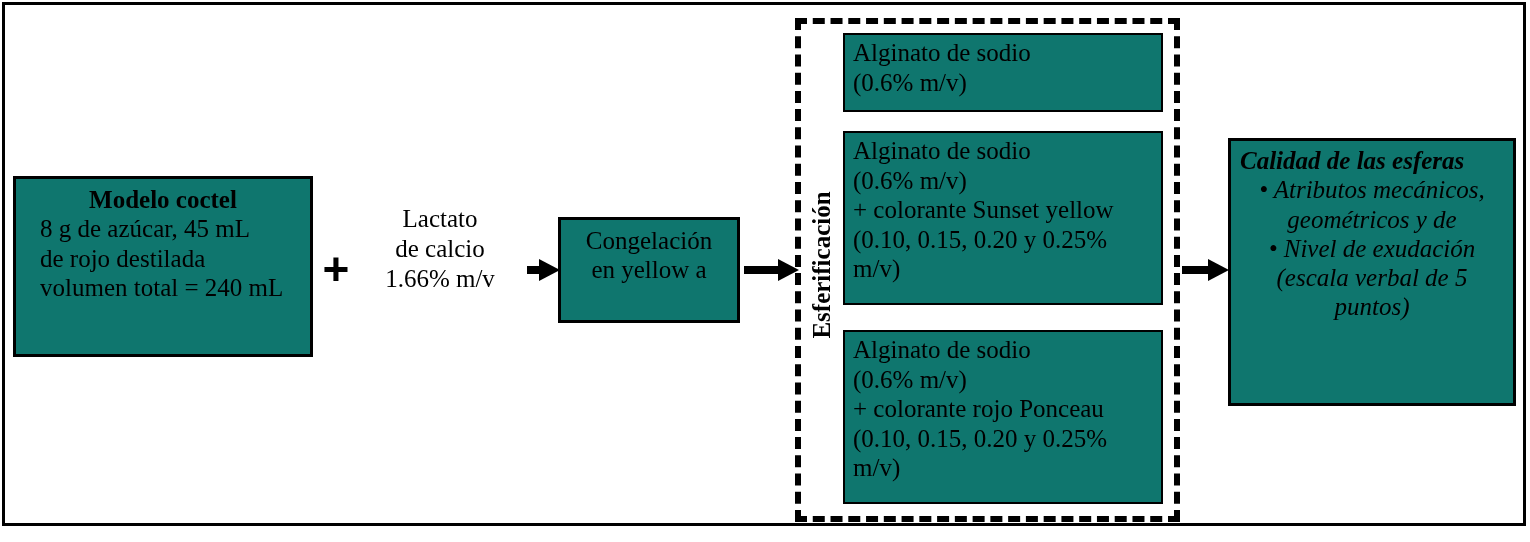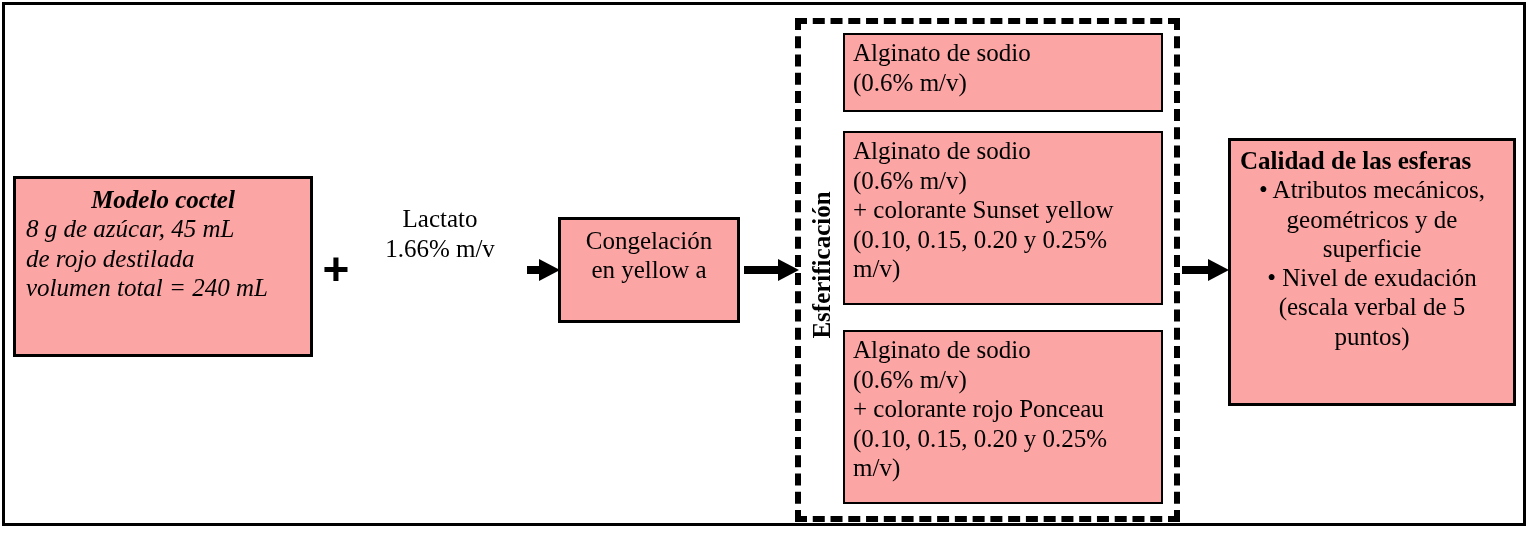--- a/index.html
+++ b/index.html
@@ -27,21 +27,21 @@
     top: 2px;
     width: 1524px;
     height: 524px;
     border: 3px solid #000000;
     box-sizing: border-box;
   }
 
   
   .box {
     position: absolute;
-    background: #fca5a5;
+    background: #0f766e;
     border: 3px solid #000000;
     box-sizing: border-box;
   }
   .box.thin {
     border-width: 2px;
   }
 
   .box-inner {
     padding: 5px 9px 4px 9px;
     line-height: 1.17;
@@ -63,22 +63,21 @@
 
   
   #model-box {
     left: 13px;
     top: 176px;
     width: 300px;
     height: 181px;
   }
   #model-box .box-inner {
     font-size: 25px;
-    padding: 6px 10px;
-    font-style: italic;
+    padding: 6px 24px;
   }
 
   
   .plus-sign {
     position: absolute;
     left: 320px;
     top: 243px;
     width: 32px;
     height: 52px;
     color: #000;
@@ -205,20 +204,21 @@
     line-height: 1.18;
     color: #000;
   }
 
   
   #quality-box {
     left: 1228px;
     top: 138px;
     width: 288px;
     height: 268px;
+    font-style: italic;
   }
   #quality-box .box-inner {
     padding: 5px 9px;
     font-size: 25px;
     line-height: 1.17;
   }
   #quality-box .line { white-space: normal; text-align: center; }
 </style>
 </head>
 <body>
@@ -233,20 +233,21 @@
       <span class="line">8 g de azúcar, 45 mL</span>
       <span class="line">de rojo destilada</span>
       <span class="line">volumen total = 240 mL</span>
     </div>
   </div>
 
   <div class="plus-sign">+</div>
 
   <div id="lactate-text">
     <span class="line">Lactato</span>
+    <span class="line">de calcio</span>
     <span class="line">1.66% m/v</span>
   </div>
 
   <div class="arrow" id="arrow-1">
     <div class="shaft"></div>
     <div class="head"></div>
   </div>
 
   <div class="box" id="freeze-box">
     <div class="box-inner">
@@ -296,20 +297,19 @@
   <div class="arrow" id="arrow-3">
     <div class="shaft"></div>
     <div class="head"></div>
   </div>
 
   <div class="box" id="quality-box">
     <div class="box-inner">
       <span class="box-title" style="text-align:left">Calidad de las esferas</span>
       <span class="line">• Atributos mecánicos,</span>
       <span class="line">geométricos y de</span>
-      <span class="line">superficie</span>
       <span class="line">• Nivel de exudación</span>
       <span class="line">(escala verbal de 5</span>
       <span class="line">puntos)</span>
     </div>
   </div>
 
 </div>
 
 </body></html>

